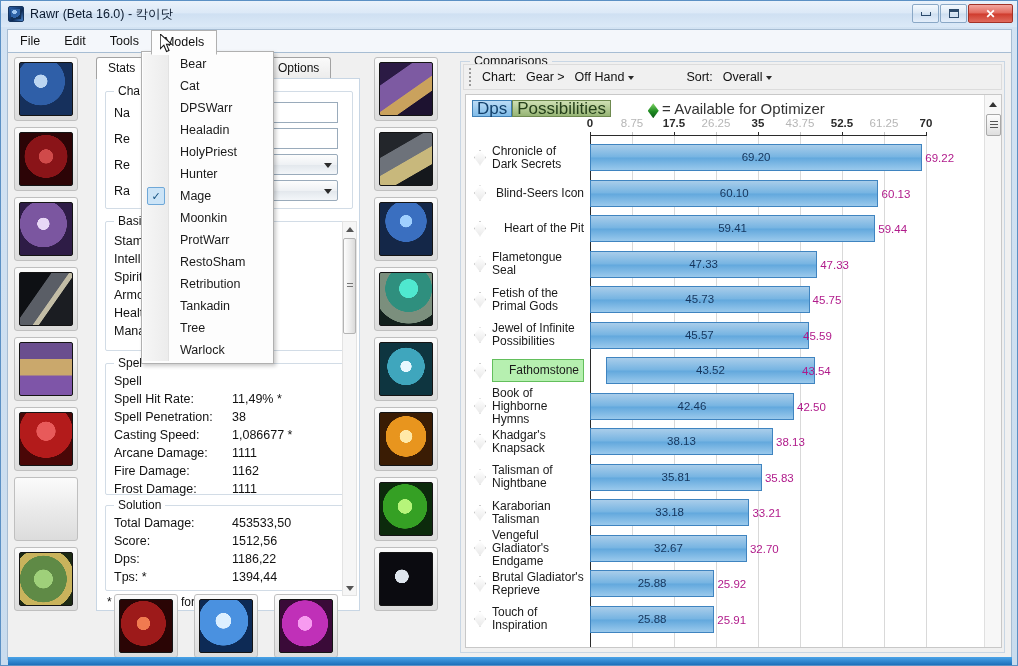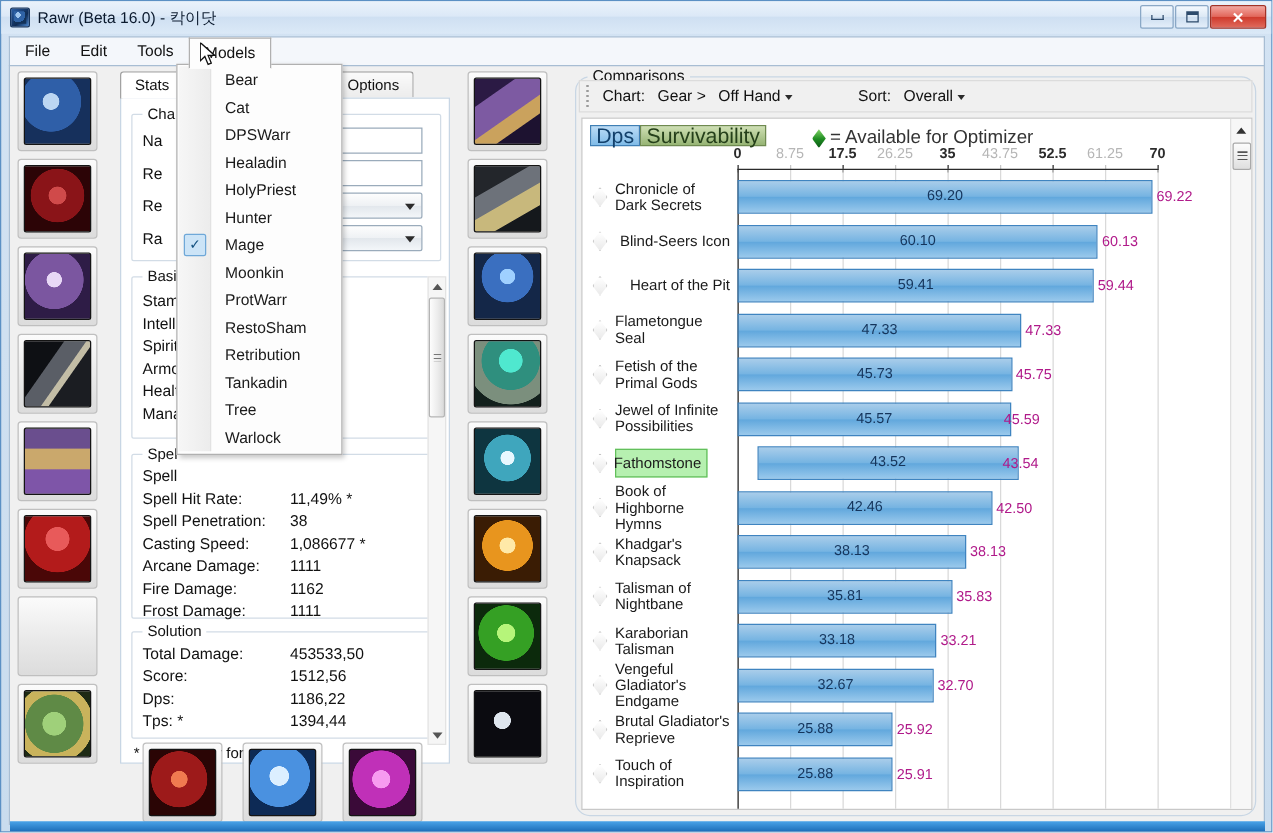--- a/index.html
+++ b/index.html
@@ -160,21 +160,21 @@
     border:1px solid #b4b4b4; border-radius:2px;
   }
   .vscroll .thumb:after{
     content:""; position:absolute; left:3px; top:50%; margin-top:-3px;
     width:6px; height:6px;
     background:repeating-linear-gradient(180deg,#777 0 1px,transparent 1px 3px);
   }
 
   
   .cmp-group {
-    position:absolute; border:1px solid #c8d6e4; border-radius:12px; background:#f0f0f0;
+    position:absolute; border:1px solid #c8d6e4; border-radius:0; background:#f0f0f0;
   }
   .cmp-legend {
     position:absolute; top:-8px; left:9px; background:#f0f0f0; padding:0 4px;
     font-size:12.5px; color:#111;
   }
   .cmp-toolbar {
     position:absolute; left:2px; top:2px; height:26px; right:2px;
     background:#f0f0f0; border:1px solid #dcdcdc;
     display:flex; align-items:center; font-size:12.5px; color:#111;
   }
@@ -464,21 +464,21 @@
         <span class="tb-item">Chart:</span>
         <span class="tb-item">Gear &gt;</span>
         <span class="tb-item"><span>Off Hand</span><span class="caret"></span></span>
         <span class="tb-item" style="margin-left:42px;">Sort:</span>
         <span class="tb-item"><span>Overall</span><span class="caret"></span></span>
       </div>
 
       <div class="chartarea" style="left:4px; top:32px; width:537px; height:554px;">
 
         <div style="position:absolute; left:6px; top:5px;">
-          <span class="pill dps">Dps</span><span class="pill surv">Survivability</span>
+          <span class="pill dps">Dps</span><span class="pill surv">Possibilities</span>
           <span style="display:inline-block; width:30px;"></span>
           <span class="diamond-green"></span>
           <span class="legend-note">= Available for Optimizer</span>
         </div>
 
         <div id="plot" style="position:absolute; left:0; top:22px; width:537px; height:532px;">
             <div class="axis-label major" style="left: 124px; top: 0px; width: 50px;">0</div>
             <div class="tickmark" style="left: 124px; top: 15px;"></div>
             <div class="gridline" style="left: 124px; top: 18px; height: 514px;"></div>
             <div class="axis-label minor" style="left: 166px; top: 0px; width: 50px;">8.75</div>
@@ -537,21 +537,21 @@
               <div class="val">45.73</div>
             </div>
             <div class="outval" style="left: 346.6px; top: 177px;">45.75</div>
             <div class="row-diamond" style="left: 8px; top: 210px;"></div>
             <div class="row-label" style="left: 26px; width: 92px; top: 206.5px; height: 23px; display: flex; align-items: center; justify-content: flex-end;">Jewel of Infinite Possibilities</div>
             <div class="bar" style="left: 124px; top: 204.5px; width: 218.736px; height: 27px;">
               <div class="val">45.57</div>
             </div>
             <div class="outval" style="left: 337px; top: 212.5px;">45.59</div>
             <div class="row-diamond" style="left: 8px; top: 245.5px;"></div>
-            <div class="row-label highlight" style="left: 26px; width: 74px; top: 242px; height: 23px; display: flex; align-items: center; justify-content: flex-end;">Fathomstone</div>
+            <div class="row-label highlight" style="left: 26px; width: 92px; top: 242px; height: 23px; display: flex; align-items: center; justify-content: flex-end;">Fathomstone</div>
             <div class="bar" style="left: 124px; top: 240px; width: 208.896px; height: 27px; margin-left: 16px;">
               <div class="val">43.52</div>
             </div>
             <div class="outval" style="left: 335.992px; top: 248px;">43.54</div>
             <div class="row-diamond" style="left: 8px; top: 281px;"></div>
             <div class="row-label" style="left: 26px; width: 92px; top: 277.5px; height: 23px; display: flex; align-items: center; justify-content: flex-end;">Book of Highborne Hymns</div>
             <div class="bar" style="left: 124px; top: 275.5px; width: 203.808px; height: 27px;">
               <div class="val">42.46</div>
             </div>
             <div class="outval" style="left: 331px; top: 283.5px;">42.50</div>

